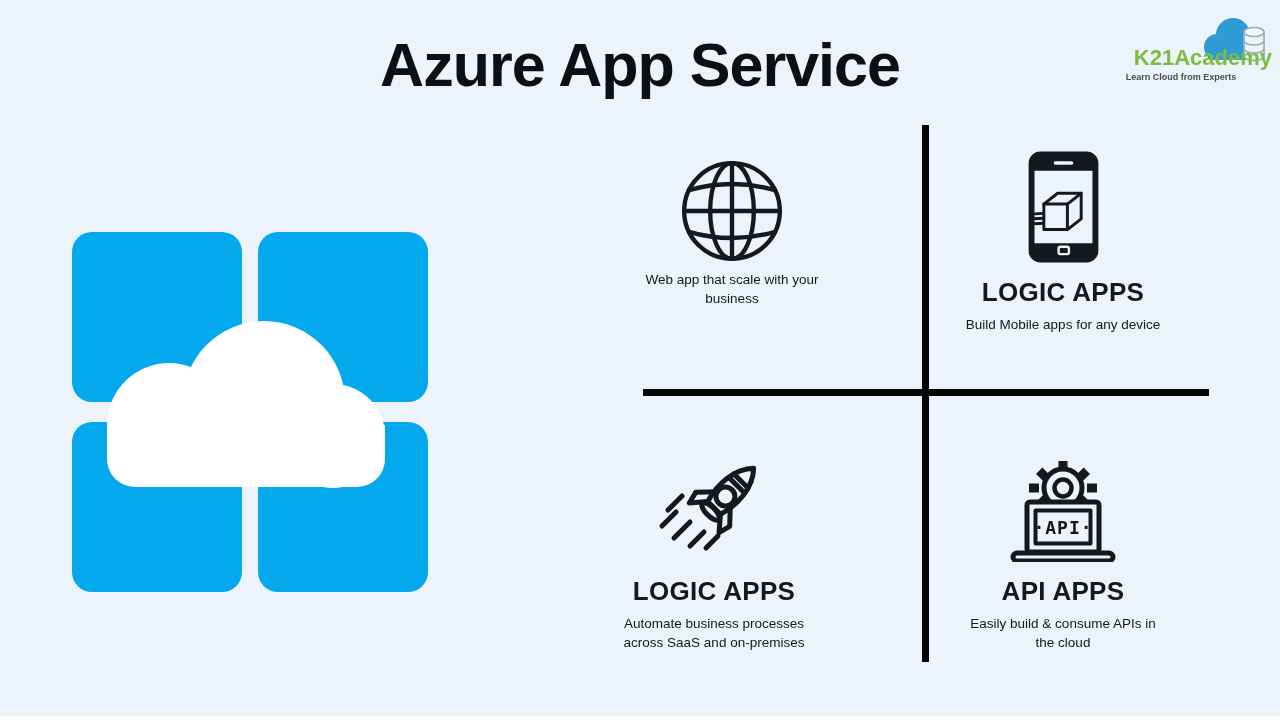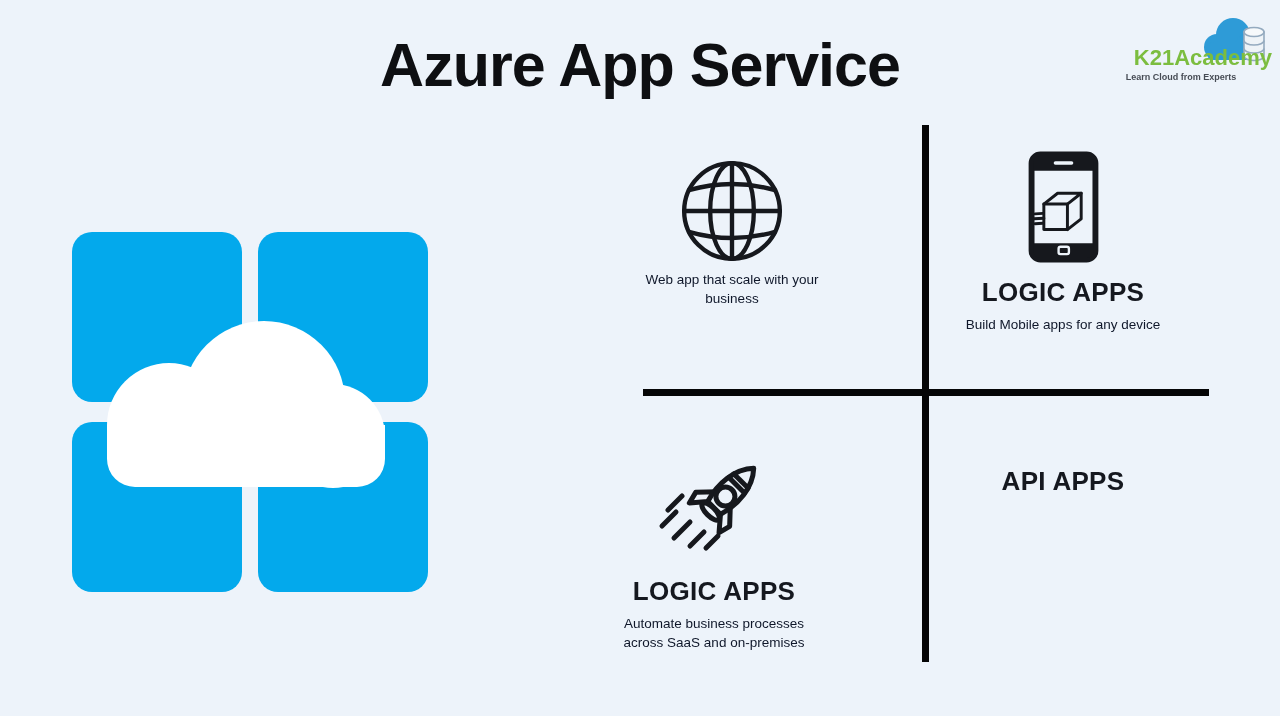--- a/index.html
+++ b/index.html
@@ -147,17 +147,39 @@
           <line x1="32" y1="92" x2="46" y2="78"></line>
           <line x1="48" y1="94" x2="60" y2="82"></line>
         </g>
       </svg>
     </div>
     <div class="q-title">LOGIC APPS</div>
     <div class="q-desc desc-logic">Automate business processes across SaaS and on-premises</div>
   </div>
 
   <div class="quad row2 q-api">
+    <div class="icon-box">
+      <svg width="120" height="104" viewBox="0 0 120 104">
+        <g>
+          <g stroke="#16181d" stroke-width="9">
+            <line x1="60" y1="13" x2="60" y2="3"></line>
+            <line x1="43.3" y1="19.9" x2="36.2" y2="12.8"></line>
+            <line x1="76.7" y1="19.9" x2="83.8" y2="12.8"></line>
+            <line x1="36" y1="30" x2="26" y2="30"></line>
+            <line x1="84" y1="30" x2="94" y2="30"></line>
+            <line x1="43.3" y1="40.1" x2="36.2" y2="47.2"></line>
+            <line x1="76.7" y1="40.1" x2="83.8" y2="47.2"></line>
+          </g>
+          <circle class="ic" cx="60" cy="30" r="19" stroke-width="5" fill="#edf3fa"></circle>
+          <circle class="ic" cx="60" cy="30" r="8.5" stroke-width="4.5" fill="#edf3fa"></circle>
+        </g>
+        <rect x="24" y="44" width="72" height="50" rx="3" fill="#edf3fa" stroke="#16181d" stroke-width="5"></rect>
+        <rect class="ic" x="32.5" y="52.5" width="55" height="33" stroke-width="4"></rect>
+        <text x="60" y="75.5" text-anchor="middle" fill="#16181d" style="font-family:'DejaVu Sans Mono', monospace;font-size:18px;font-weight:bold;letter-spacing:1px;">·API·</text>
+        <rect x="10" y="95" width="100" height="8" rx="4" fill="#edf3fa" stroke="#16181d" stroke-width="5"></rect>
+      </svg>
+    </div>
     <div class="q-title">API APPS</div>
+    <div class="q-desc desc-api">Easily build &amp; consume APIs in the cloud</div>
   </div>
 
   <div class="bottom-strip"></div>
 </div>
 
 </body></html>

